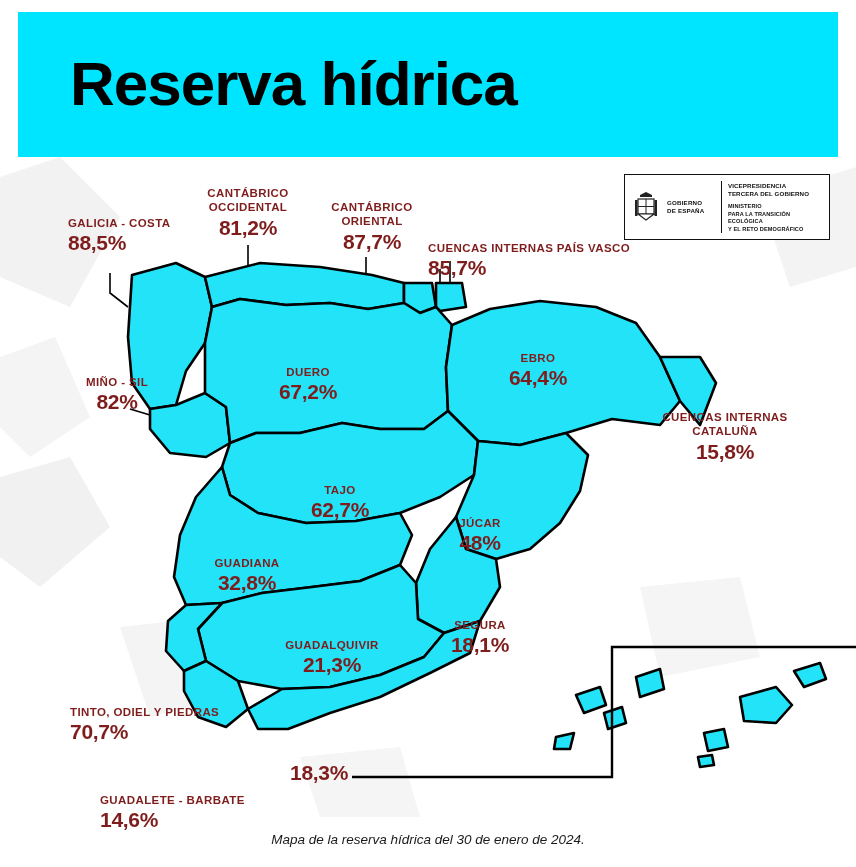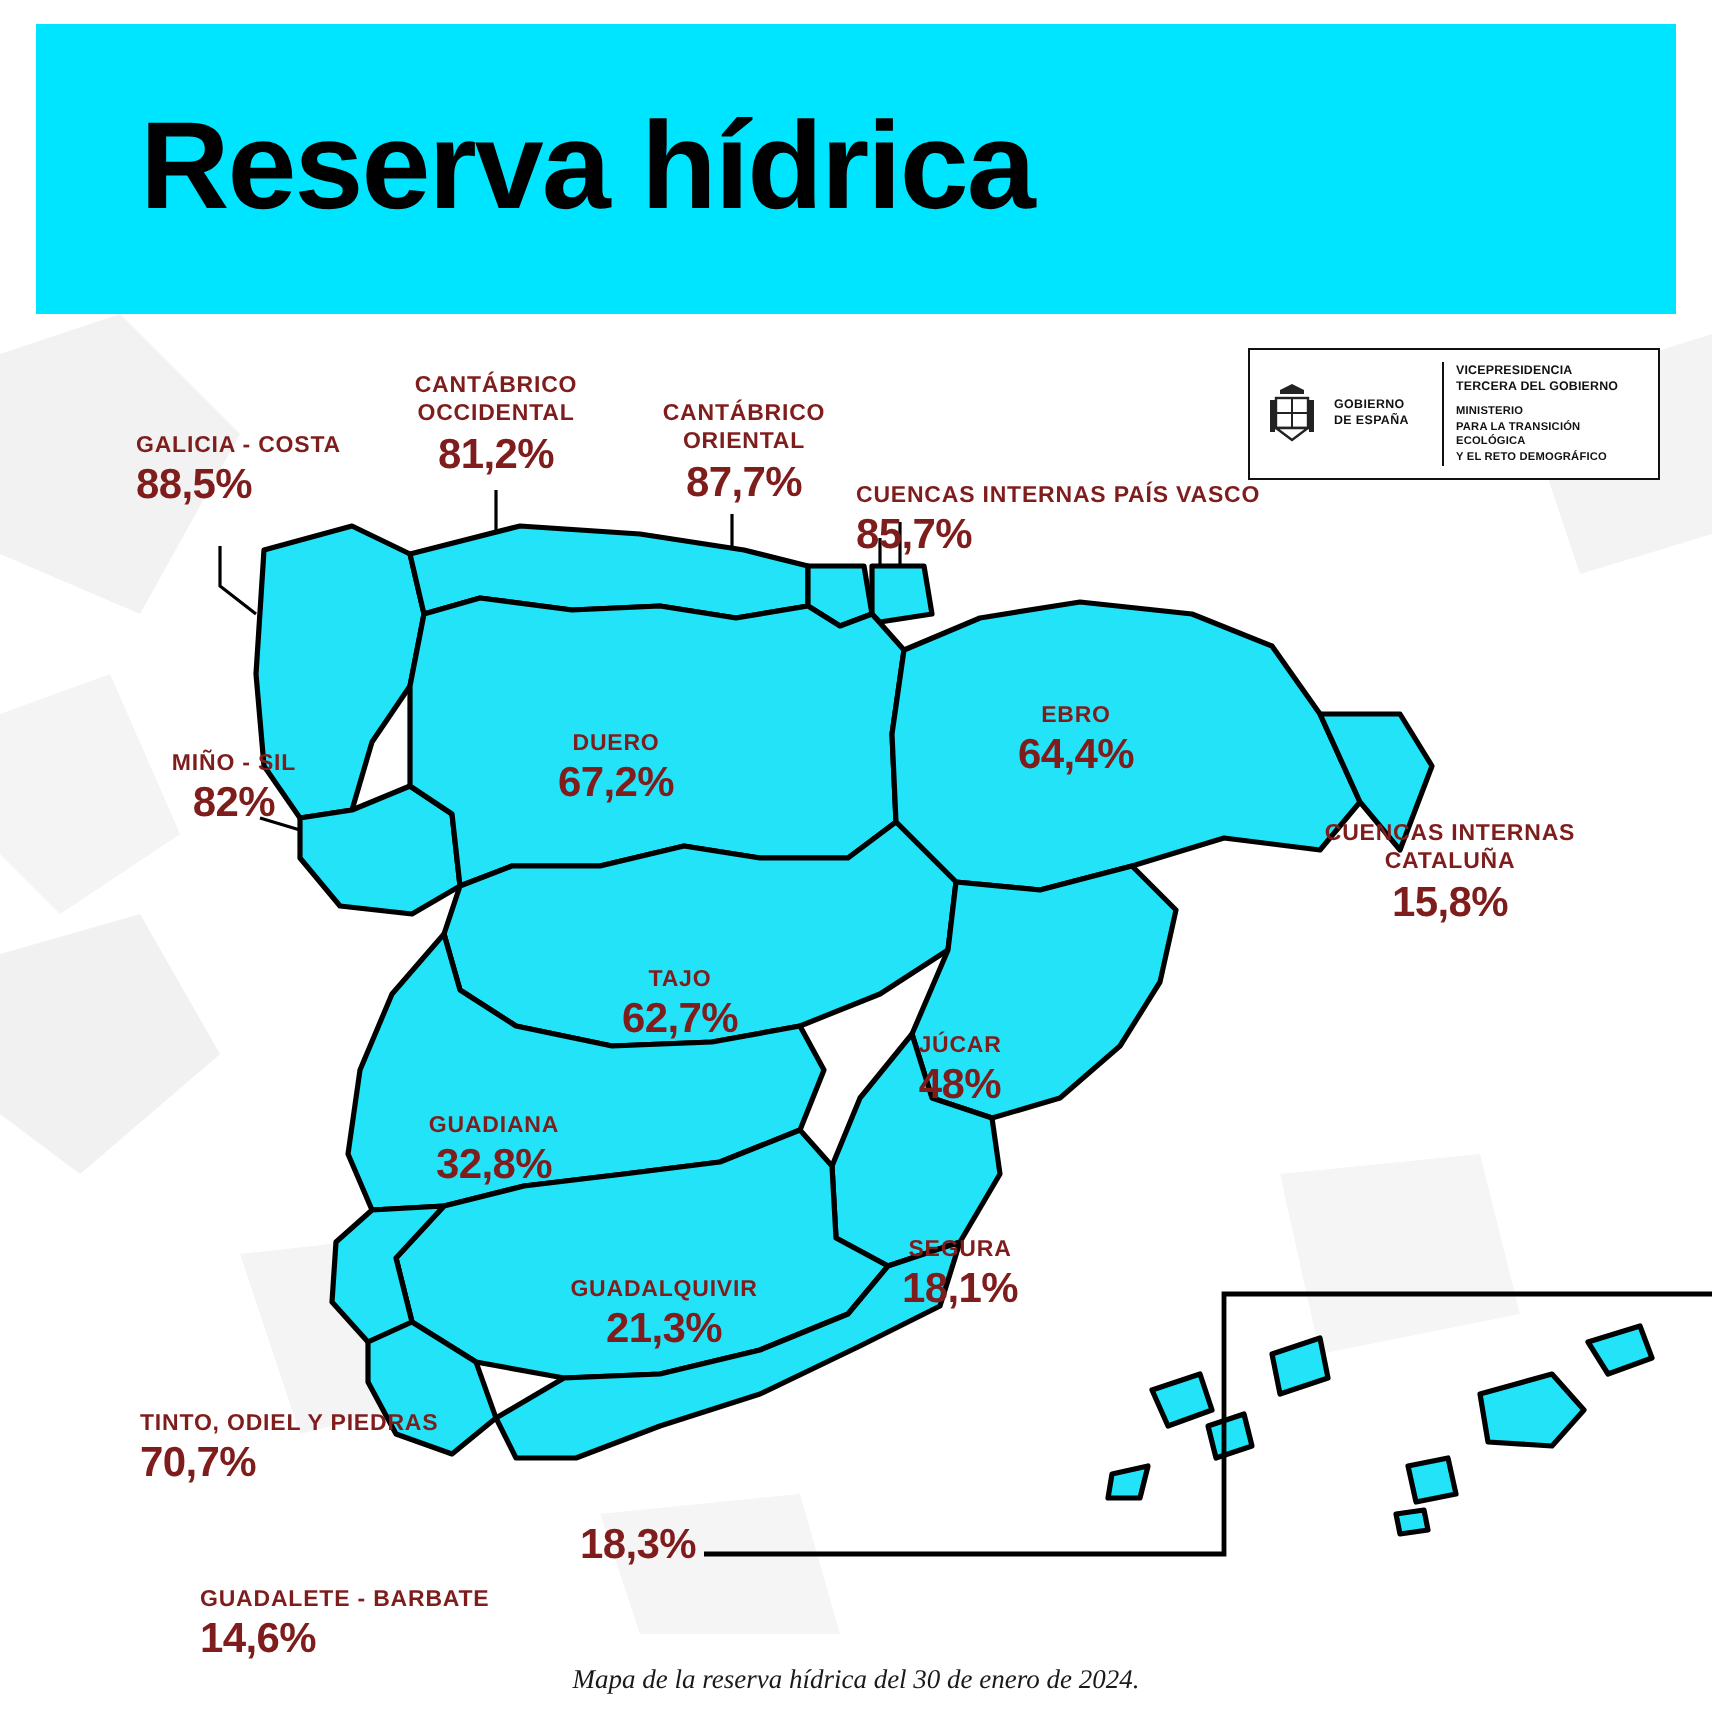--- a/index.html
+++ b/index.html
@@ -134,21 +134,21 @@
   .label.left   { text-align: left; }
   
   .caption {
     position: absolute;
     left: 0; top: 832px;
     width: 856px;
     text-align: center;
     font-size: 13.5px;
     font-style: italic;
     color: #1a1a1a;
-    font-family: Liberation Serif, serif;
+    font-family: Liberation Sans, sans-serif;
   }
 </style>
 </head>
 <body>
 
 <div id="page">
 
   <div class="banner">
     <div class="banner-title">Reserva hídrica</div>
   </div>

